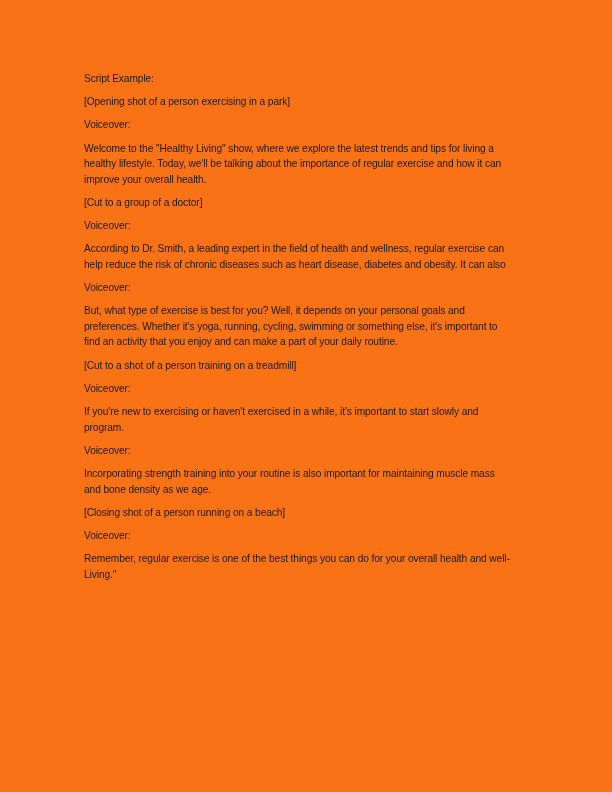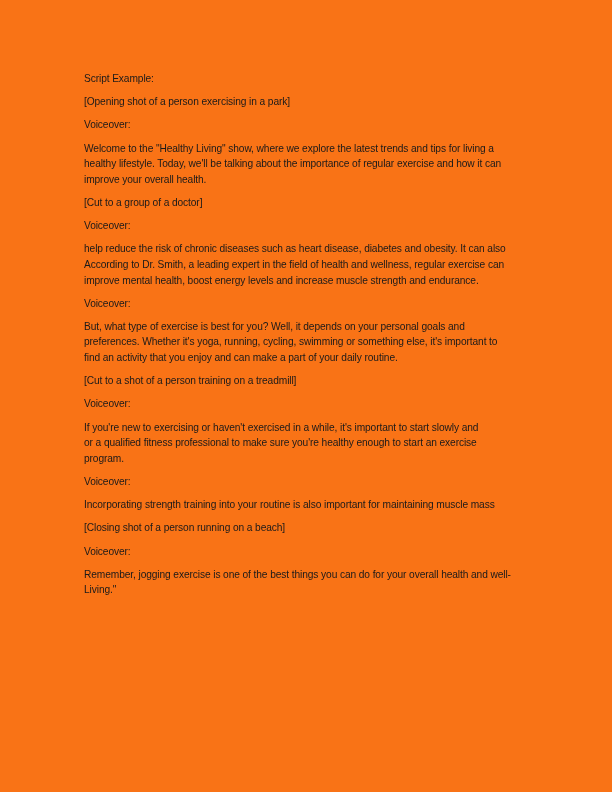--- a/index.html
+++ b/index.html
@@ -37,57 +37,56 @@
       <span class="line">improve your overall health.</span>
     </p>
 
     <p class="p">
       <span class="line">[Cut to a group of a doctor]</span>
     </p>
     <p class="p">
       <span class="line">Voiceover:</span>
     </p>
     <p class="p">
+      <span class="line">According to Dr. Smith, a leading expert in the field of health and wellness, regular exercise can</span>
       <span class="line">help reduce the risk of chronic diseases such as heart disease, diabetes and obesity. It can also</span>
-      <span class="line">According to Dr. Smith, a leading expert in the field of health and wellness, regular exercise can</span>
-      <span class="line">improve mental health, boost energy levels and increase muscle strength and endurance.</span>
     </p>
 
     <p class="p">
       <span class="line">Voiceover:</span>
     </p>
     <p class="p">
       <span class="line">But, what type of exercise is best for you? Well, it depends on your personal goals and</span>
       <span class="line">preferences. Whether it's yoga, running, cycling, swimming or something else, it's important to</span>
       <span class="line">find an activity that you enjoy and can make a part of your daily routine.</span>
     </p>
 
     <p class="p">
       <span class="line">[Cut to a shot of a person training on a treadmill]</span>
     </p>
     <p class="p">
       <span class="line">Voiceover:</span>
     </p>
     <p class="p">
       <span class="line">If you're new to exercising or haven't exercised in a while, it's important to start slowly and</span>
-      <span class="line">or a qualified fitness professional to make sure you're healthy enough to start an exercise</span>
       <span class="line">program.</span>
     </p>
 
     <p class="p">
       <span class="line">Voiceover:</span>
     </p>
     <p class="p">
       <span class="line">Incorporating strength training into your routine is also important for maintaining muscle mass</span>
+      <span class="line">and bone density as we age.</span>
     </p>
 
     <p class="p">
       <span class="line">[Closing shot of a person running on a beach]</span>
     </p>
     <p class="p">
       <span class="line">Voiceover:</span>
     </p>
     <p class="p">
-      <span class="line">Remember, jogging exercise is one of the best things you can do for your overall health and well-</span>
+      <span class="line">Remember, regular exercise is one of the best things you can do for your overall health and well-</span>
       <span class="line">Living."</span>
     </p>
   </div>
 </div>
 
 </body></html>

